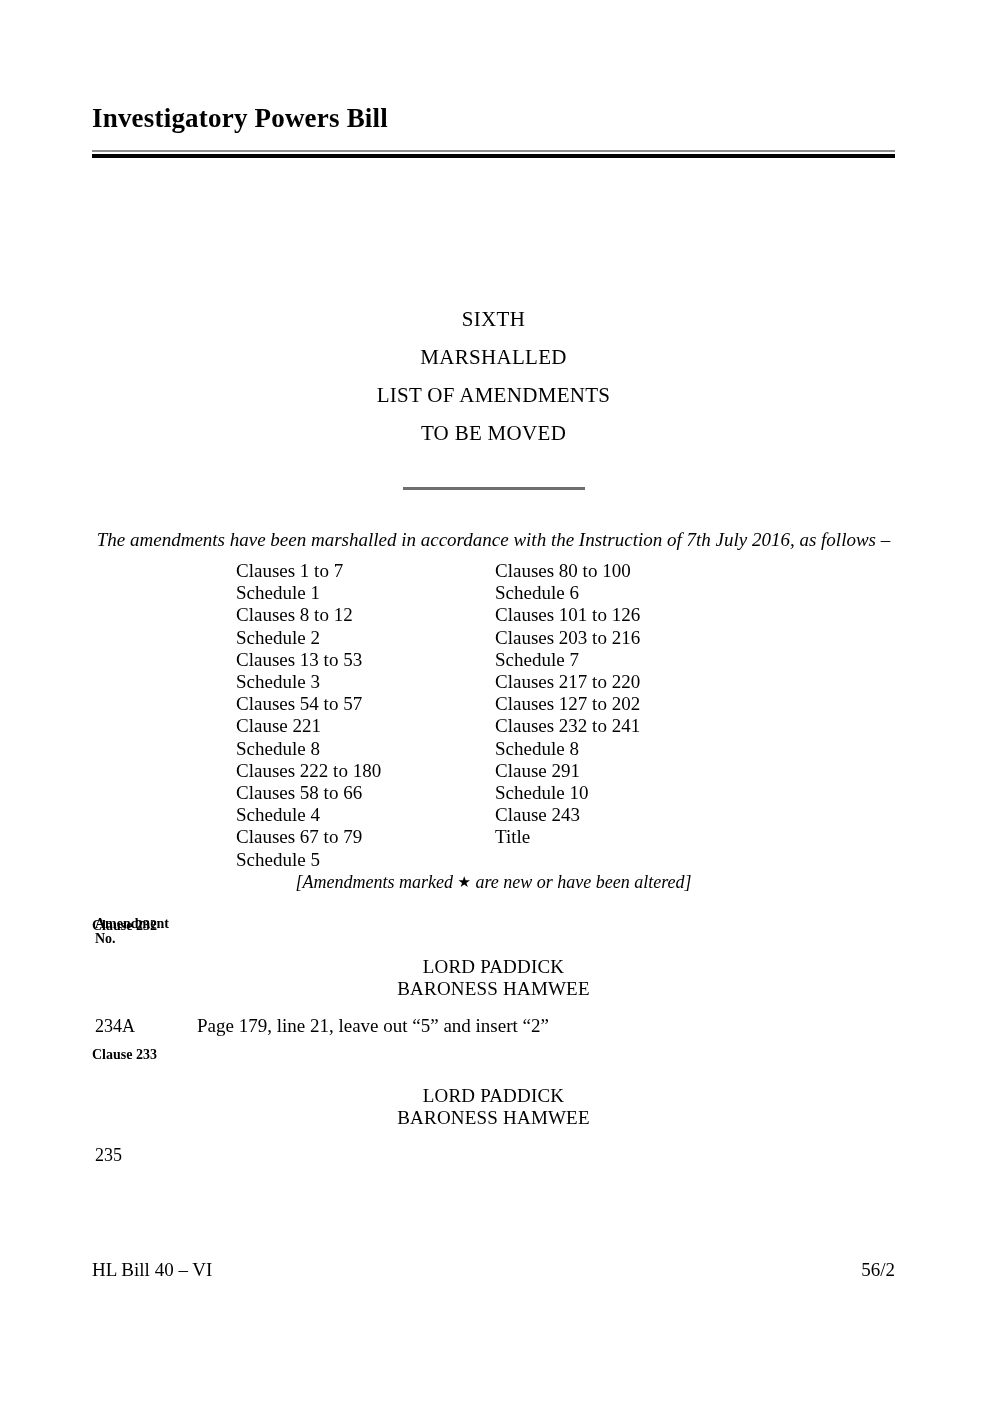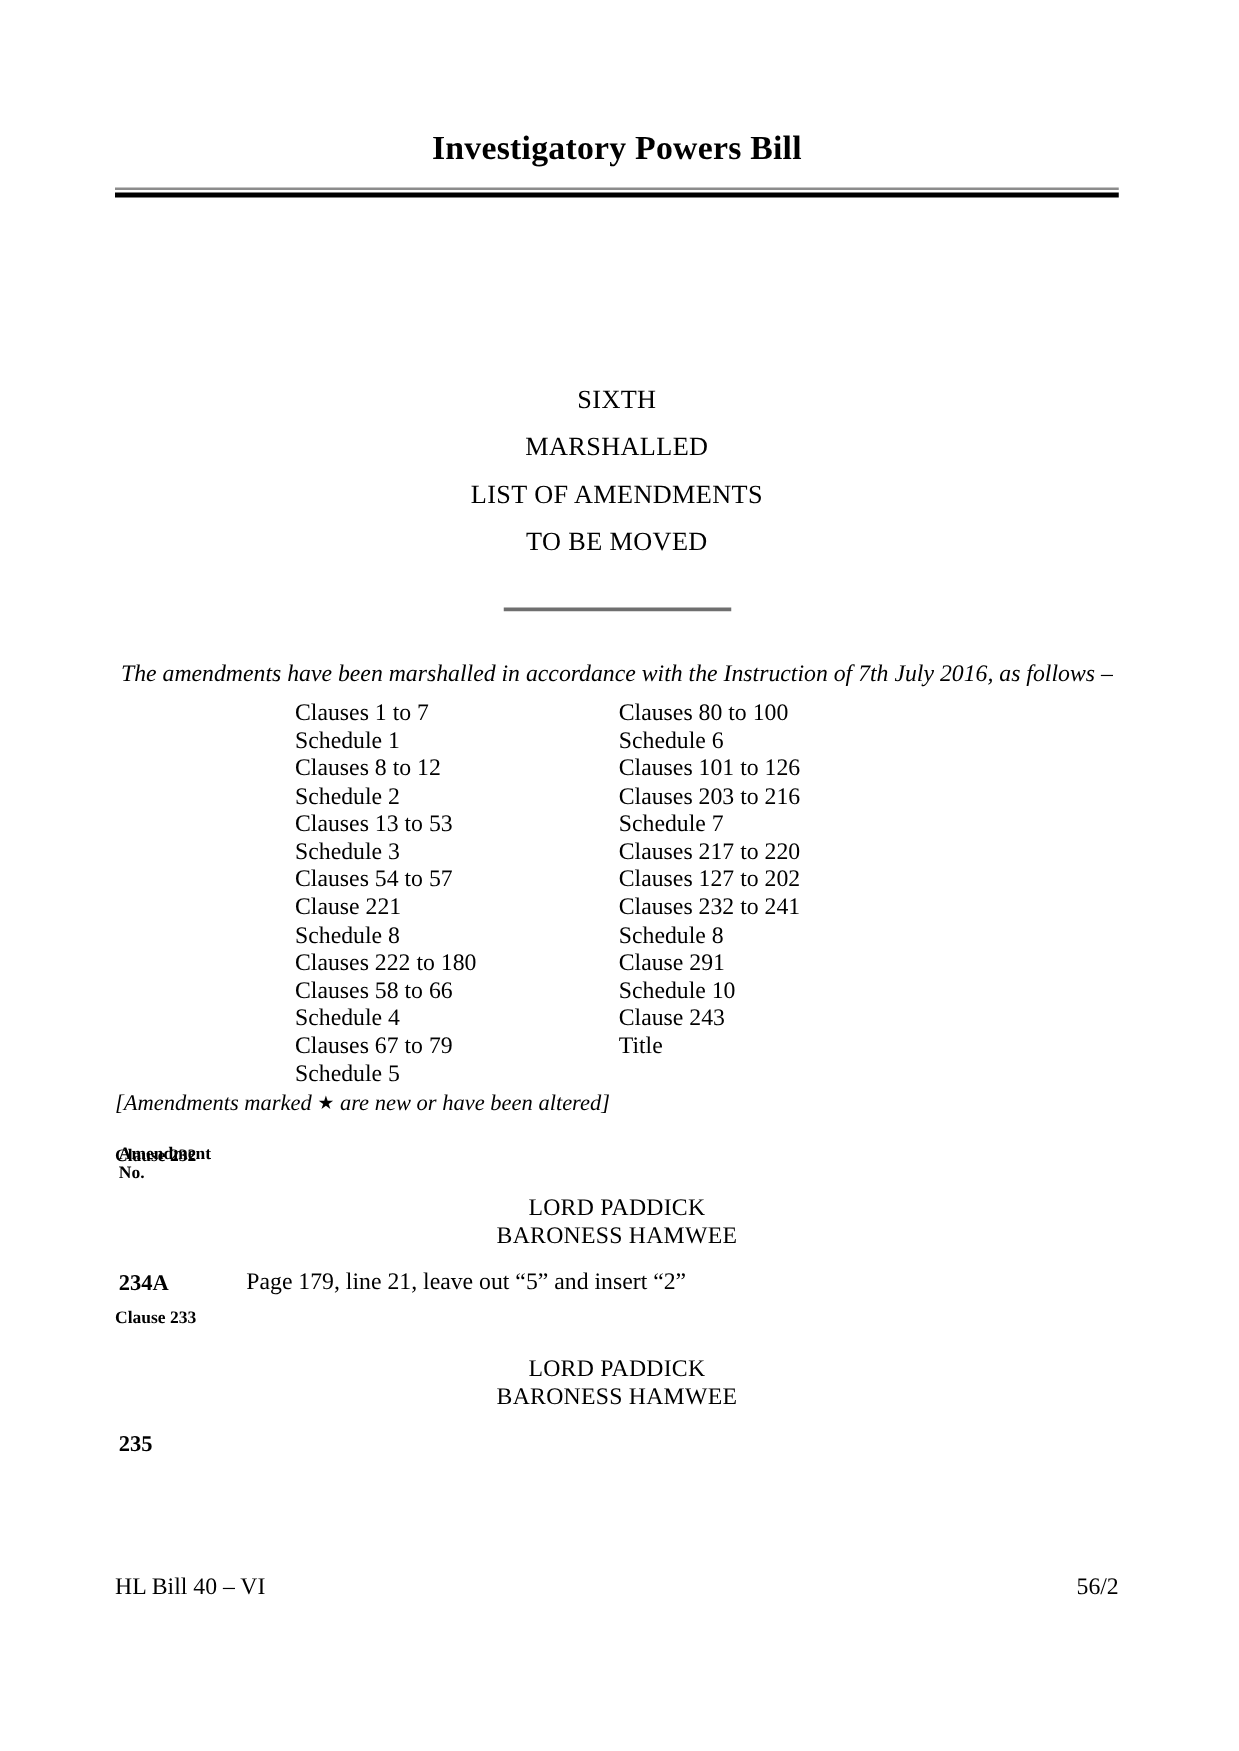--- a/index.html
+++ b/index.html
@@ -29,21 +29,21 @@
   
   .masthead {
     position: absolute;
     left: 92px;
     top: 104px;
     width: 803px;
   }
   .doc-title {
     font-size: 27px;
     font-weight: bold;
-    text-align: center;
+    text-align: left;
     letter-spacing: 0.2px;
     line-height: 1.1;
     margin: 0;
   }
   .rule-double {
     margin-top: 16px;
     width: 803px;
   }
   .rule-thin {
     height: 2px;
@@ -119,20 +119,21 @@
     line-height: 22.2px;
     white-space: nowrap;
   }
 
   
   .starred-note {
     position: absolute;
     left: 92px;
     top: 872px;
     width: 803px;
+    text-align: center;
     font-style: italic;
     font-size: 18px;
   }
   .starred-note .star {
     font-style: normal;
     font-size: 15px;
     vertical-align: 1px;
   }
 
   
@@ -173,21 +174,21 @@
   .amendment-row {
     position: relative;
     margin-top: 13px;
     min-height: 26px;
   }
   .amendment-num {
     position: absolute;
     left: 3px;
     top: 0;
     font-size: 18px;
-    font-weight: bold;
+    font-weight: normal;
     line-height: 26px;
   }
   .amendment-text {
     margin-left: 105px;
     font-size: 19px;
     line-height: 26px;
   }
 
   
   .footer {

